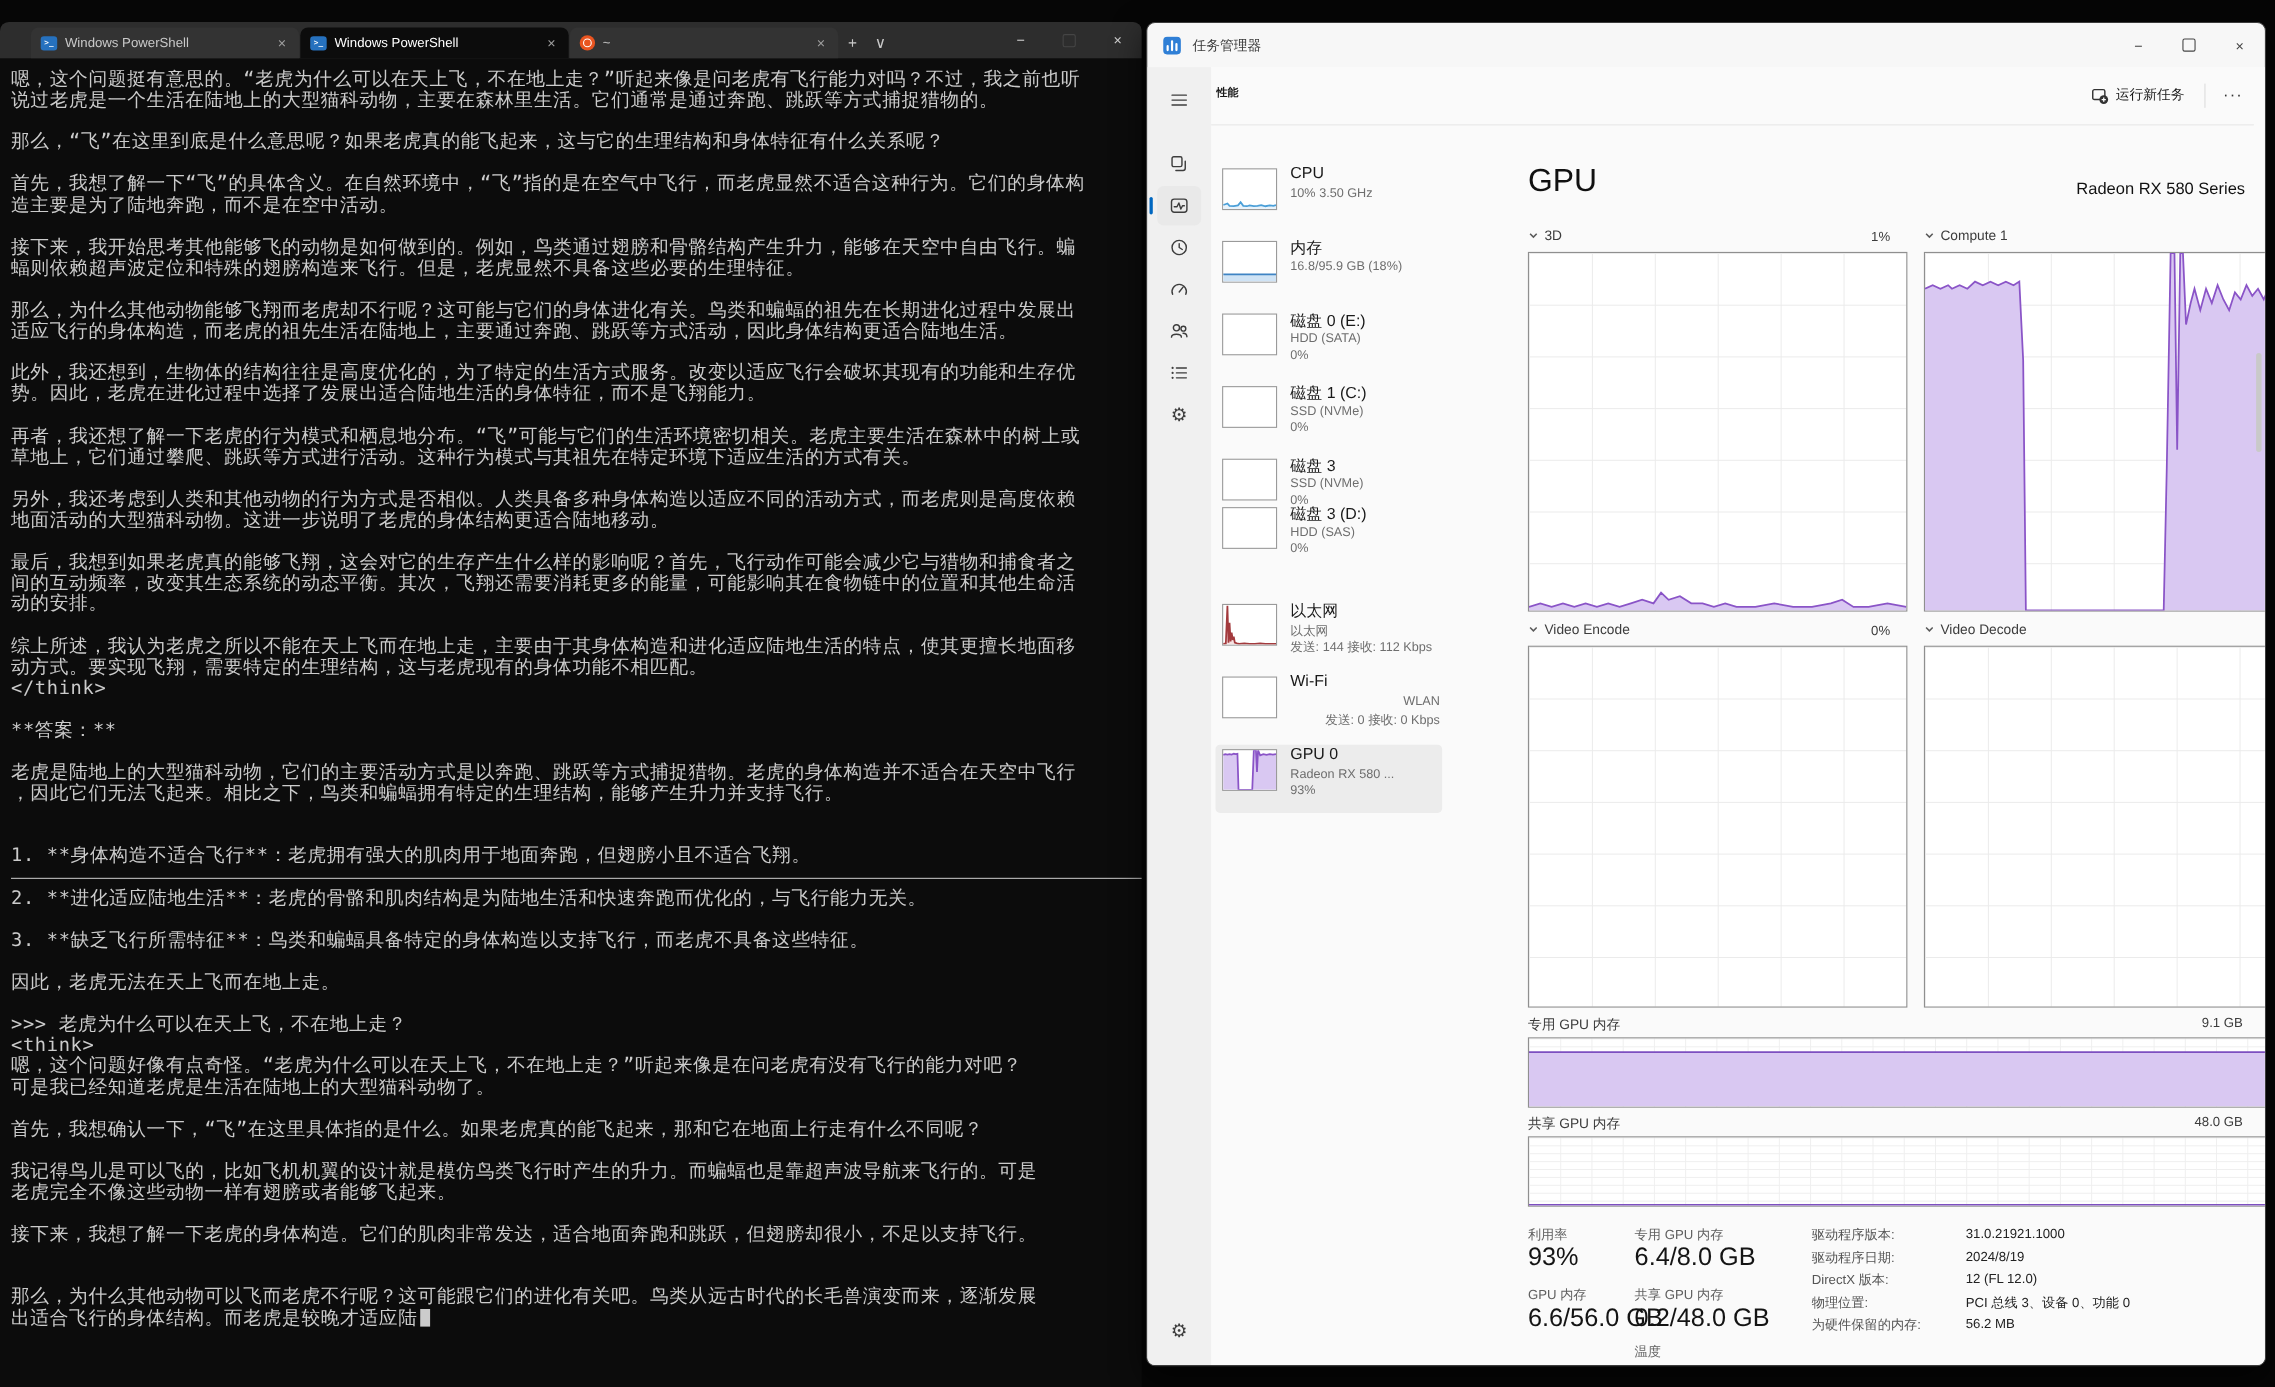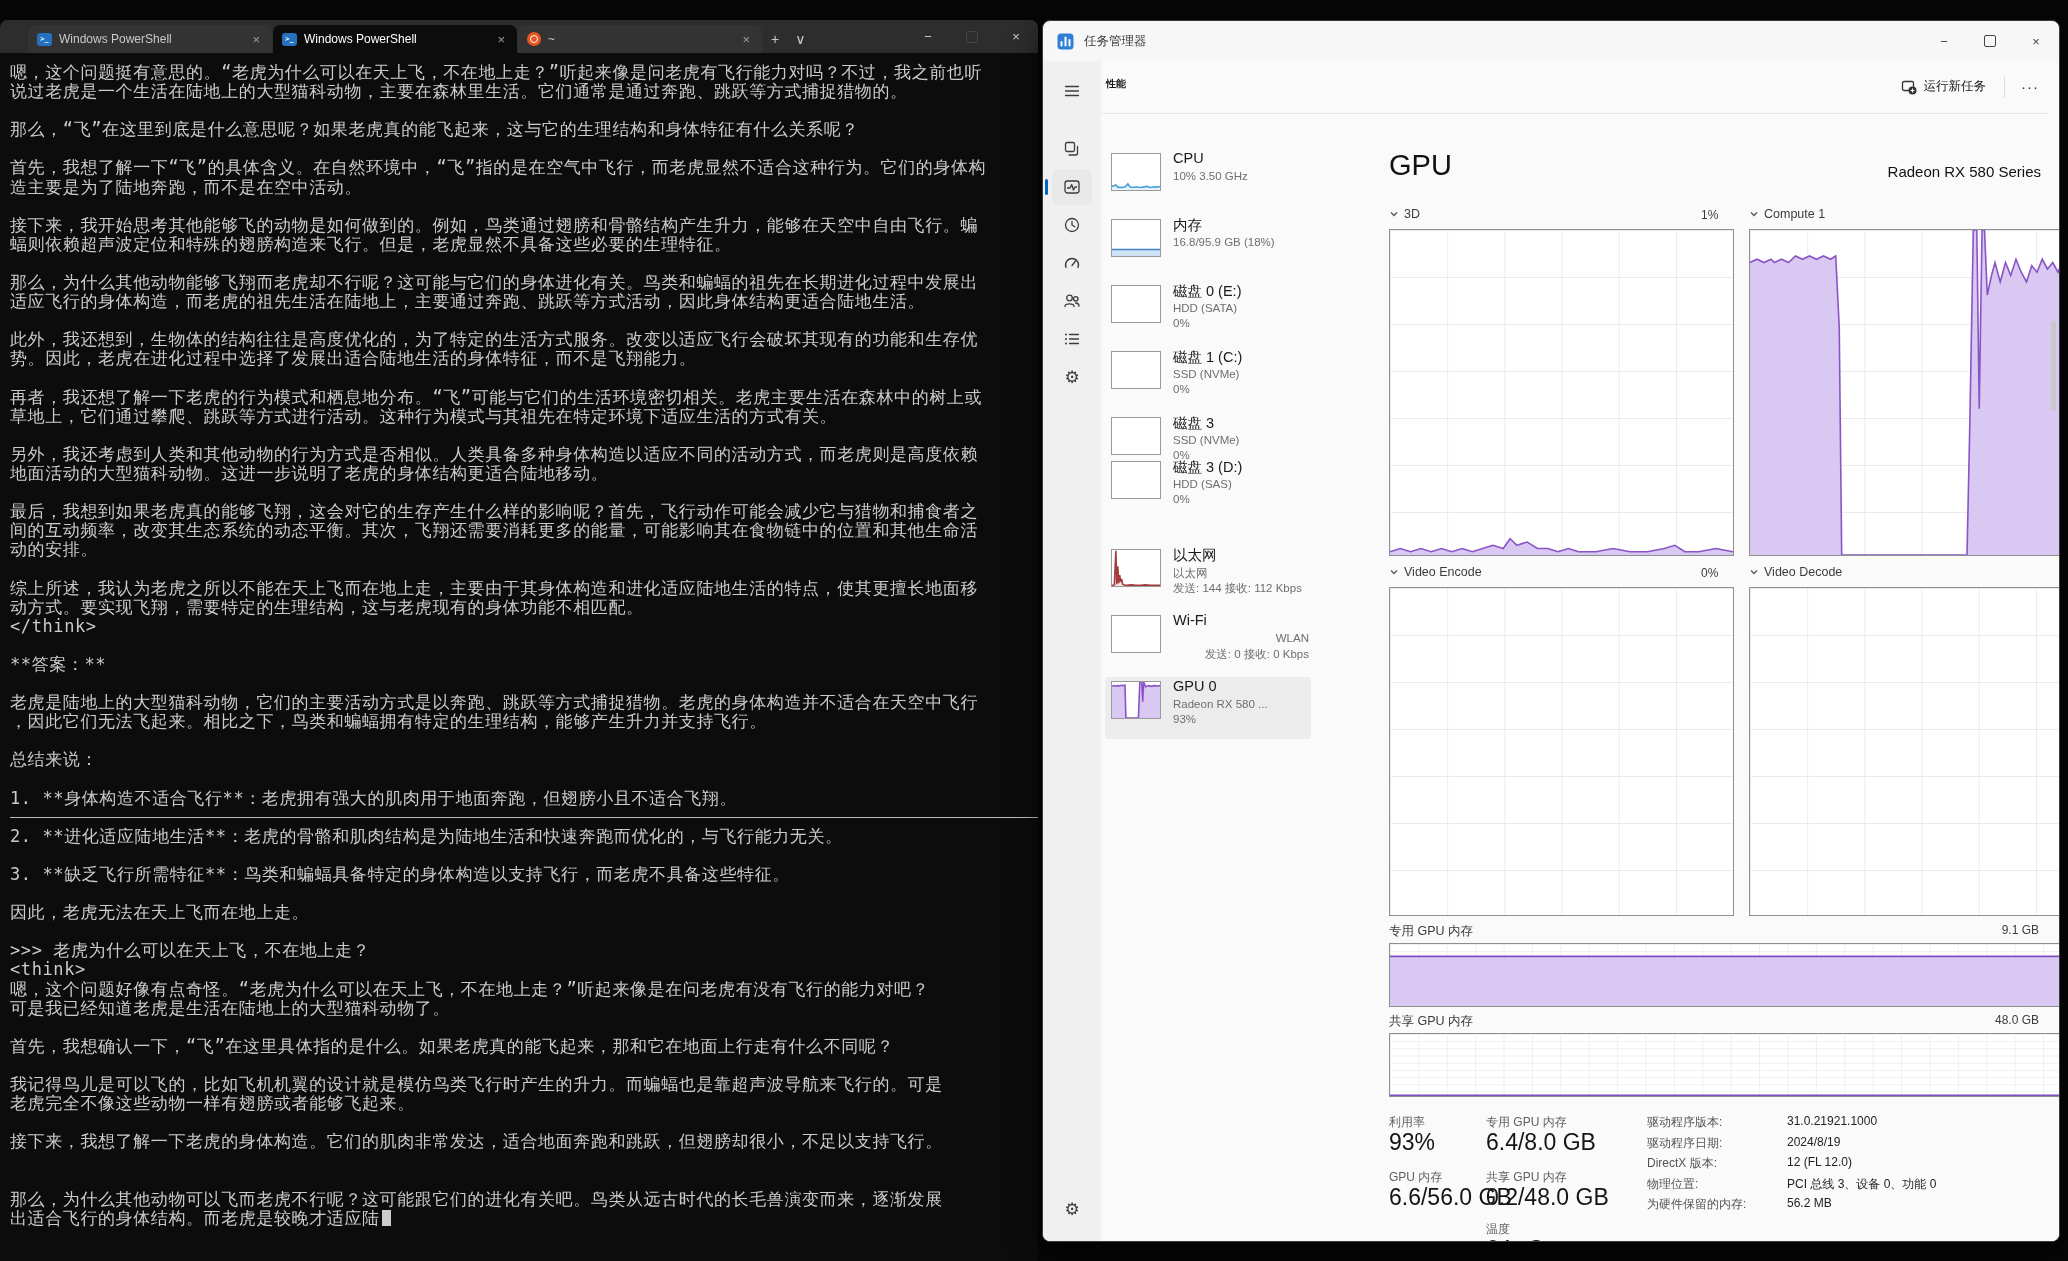--- a/index.html
+++ b/index.html
@@ -150,21 +150,20 @@
       <div class="term-line"></div>
       <div class="term-line">综上所述，我认为老虎之所以不能在天上飞而在地上走，主要由于其身体构造和进化适应陆地生活的特点，使其更擅长地面移</div>
       <div class="term-line">动方式。要实现飞翔，需要特定的生理结构，这与老虎现有的身体功能不相匹配。</div>
       <div class="term-line">&lt;/think&gt;</div>
       <div class="term-line"></div>
       <div class="term-line">**答案：**</div>
       <div class="term-line"></div>
       <div class="term-line">老虎是陆地上的大型猫科动物，它们的主要活动方式是以奔跑、跳跃等方式捕捉猎物。老虎的身体构造并不适合在天空中飞行</div>
       <div class="term-line">，因此它们无法飞起来。相比之下，鸟类和蝙蝠拥有特定的生理结构，能够产生升力并支持飞行。</div>
       <div class="term-line"></div>
-      <div class="term-line">总结来说：</div>
       <div class="term-line"></div>
       <div class="term-line">1. **身体构造不适合飞行**：老虎拥有强大的肌肉用于地面奔跑，但翅膀小且不适合飞翔。</div>
       <div class="term-line hr"></div>
       <div class="term-line">2. **进化适应陆地生活**：老虎的骨骼和肌肉结构是为陆地生活和快速奔跑而优化的，与飞行能力无关。</div>
       <div class="term-line"></div>
       <div class="term-line">3. **缺乏飞行所需特征**：鸟类和蝙蝠具备特定的身体构造以支持飞行，而老虎不具备这些特征。</div>
       <div class="term-line"></div>
       <div class="term-line">因此，老虎无法在天上飞而在地上走。</div>
       <div class="term-line"></div>
       <div class="term-line">&gt;&gt;&gt; 老虎为什么可以在天上飞，不在地上走？</div>

